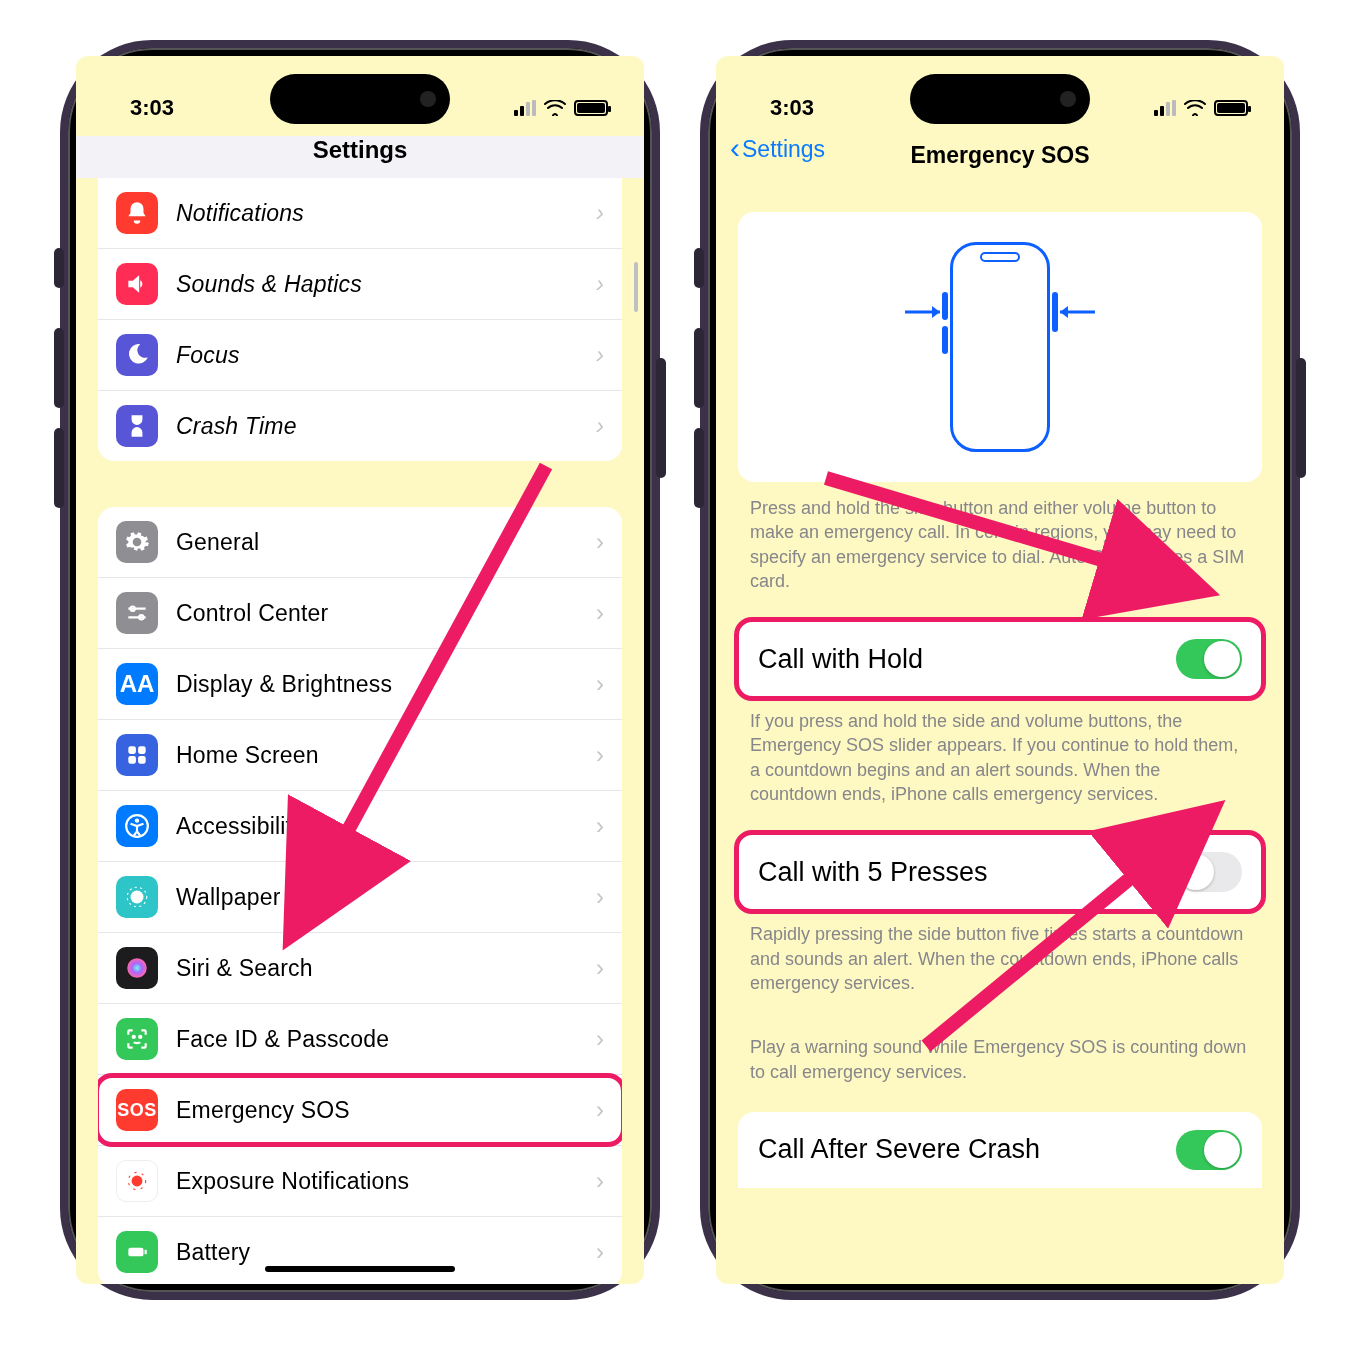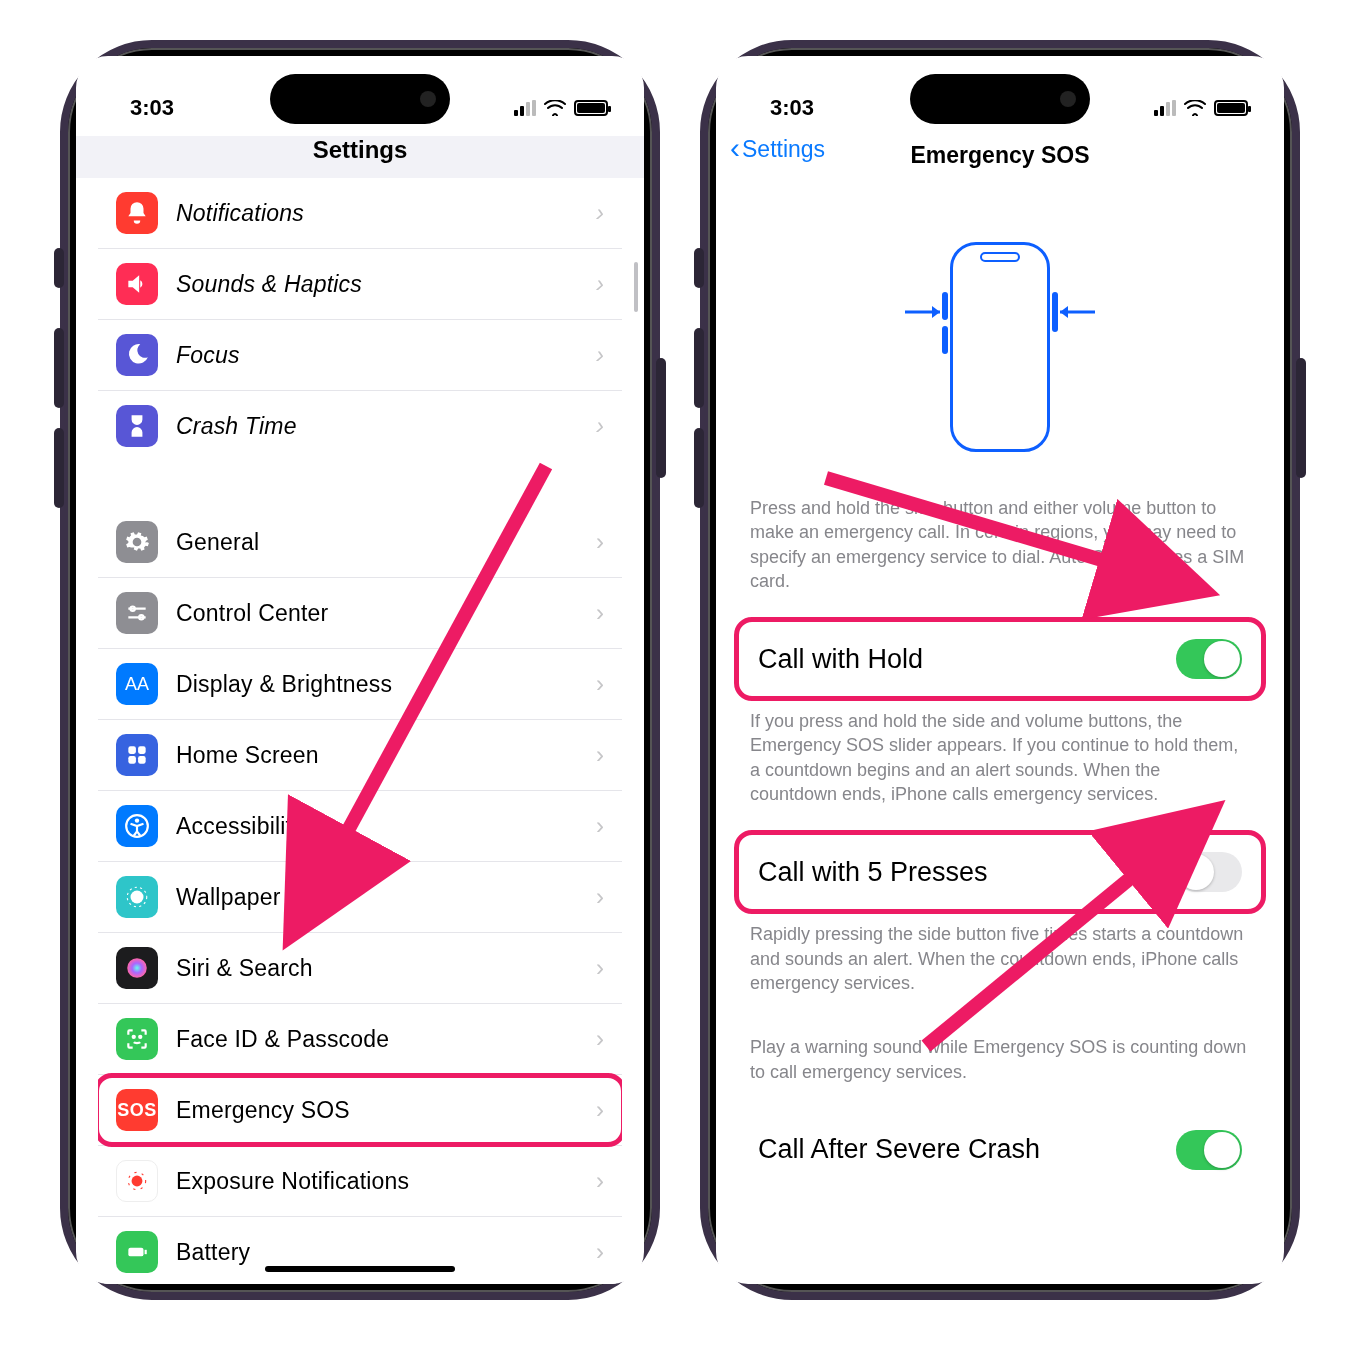--- a/index.html
+++ b/index.html
@@ -20,22 +20,22 @@
     border-radius: 92px;
     background: #000;
     padding: 8px;
     position: relative;
     box-shadow: 0 0 0 2px #555 inset;
     overflow: visible;
   }
   .phone .inner {
     width: 100%;
     height: 100%;
-    background: #ffffff;
-    border-radius: 32px;
+    background: #fef9c3;
+    border-radius: 12px;
     overflow: hidden;
     position: relative;
   }
   
   .bump { position: absolute; background: #2c2636; border-radius: 6px; }
   .bump.s  { left: -14px; top: 200px; width: 10px; height: 40px; }
   .bump.v1 { left: -14px; top: 280px; width: 10px; height: 80px; }
   .bump.v2 { left: -14px; top: 380px; width: 10px; height: 80px; }
   .bump.pw { right: -14px; top: 310px; width: 10px; height: 120px; }
 
@@ -324,21 +324,21 @@
                 <circle cx="8" cy="8" r="2"></circle>
                 <line x1="4" y1="8" x2="20" y2="8"></line>
                 <circle cx="16" cy="16" r="2"></circle>
                 <line x1="4" y1="16" x2="20" y2="16"></line>
               </svg>
           </div>
           <span class="label">Control Center</span>
           <span class="chev">›</span>
         </div>
         <div class="row">
-          <div class="appicon ic-disp" style="color:#fff;font-size:18px;font-weight:400;">AA</div>
+          <div class="appicon ic-disp" style="color:#fff;font-size:24px;font-weight:700;">AA</div>
           <span class="label">Display &amp; Brightness</span>
           <span class="chev">›</span>
         </div>
         <div class="row">
           <div class="appicon ic-home">
             <svg viewBox="0 0 24 24" fill="#fff">
                 <rect x="4" y="4" width="7" height="7" rx="2"></rect>
                 <rect x="13" y="4" width="7" height="7" rx="2"></rect>
                 <rect x="4" y="13" width="7" height="7" rx="2"></rect>
                 <rect x="13" y="13" width="7" height="7" rx="2"></rect>

